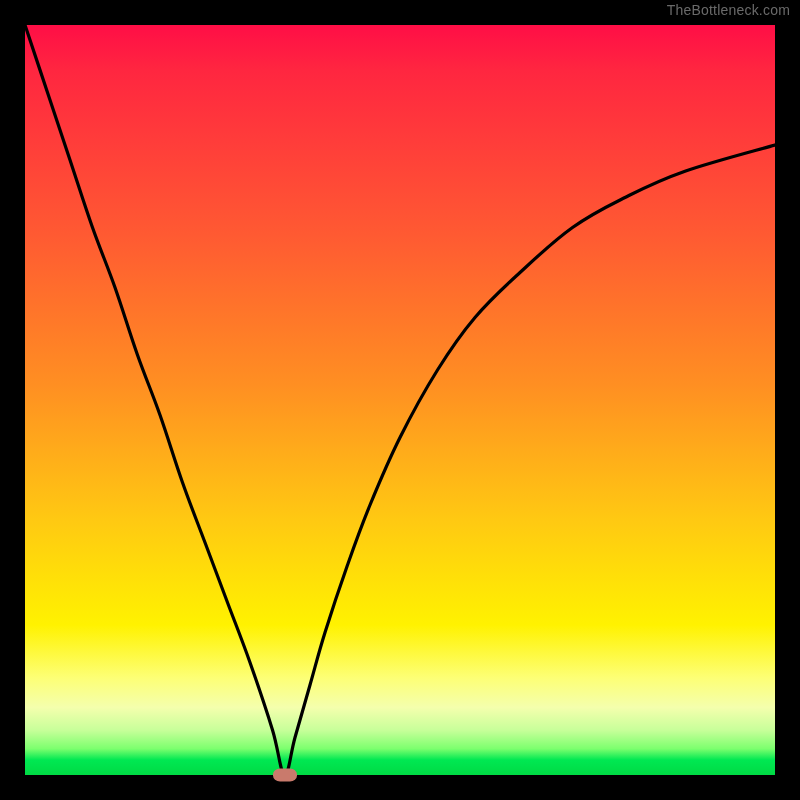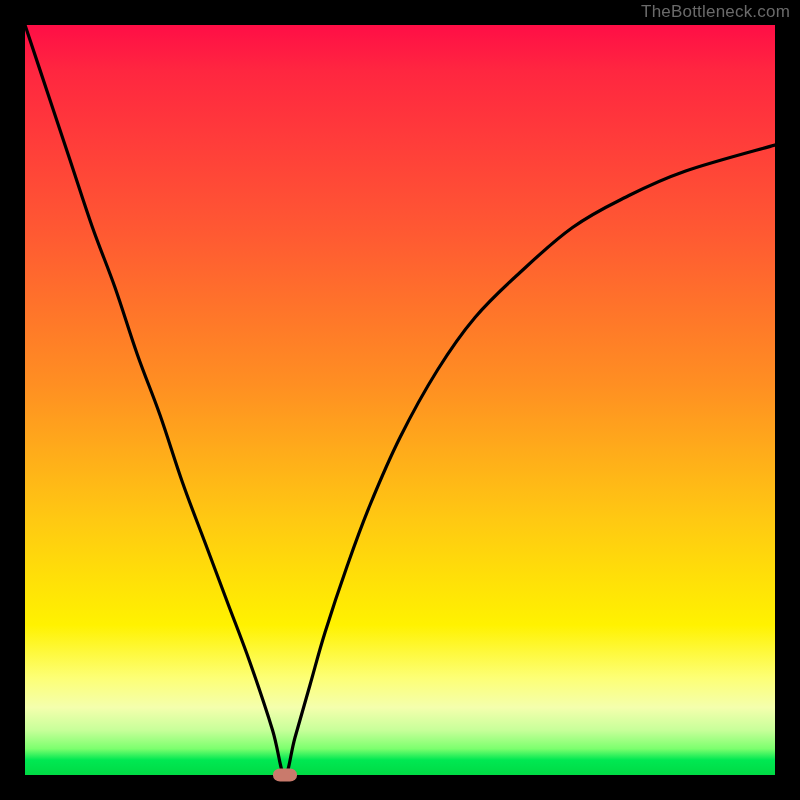--- a/index.html
+++ b/index.html
@@ -15,21 +15,21 @@
     position: relative;
     width: 800px;
     height: 800px;
     background: #000;
   }
   .watermark {
     position: absolute;
     top: 2px;
     right: 10px;
     color: #6a6a6a;
-    font-size: 17px;
+    font-size: 14px;
     font-weight: 400;
     letter-spacing: 0.2px;
     z-index: 10;
   }
   .plot-wrap {
     position: absolute;
     left: 25px;
     top: 25px;
     width: 750px;
     height: 750px;

